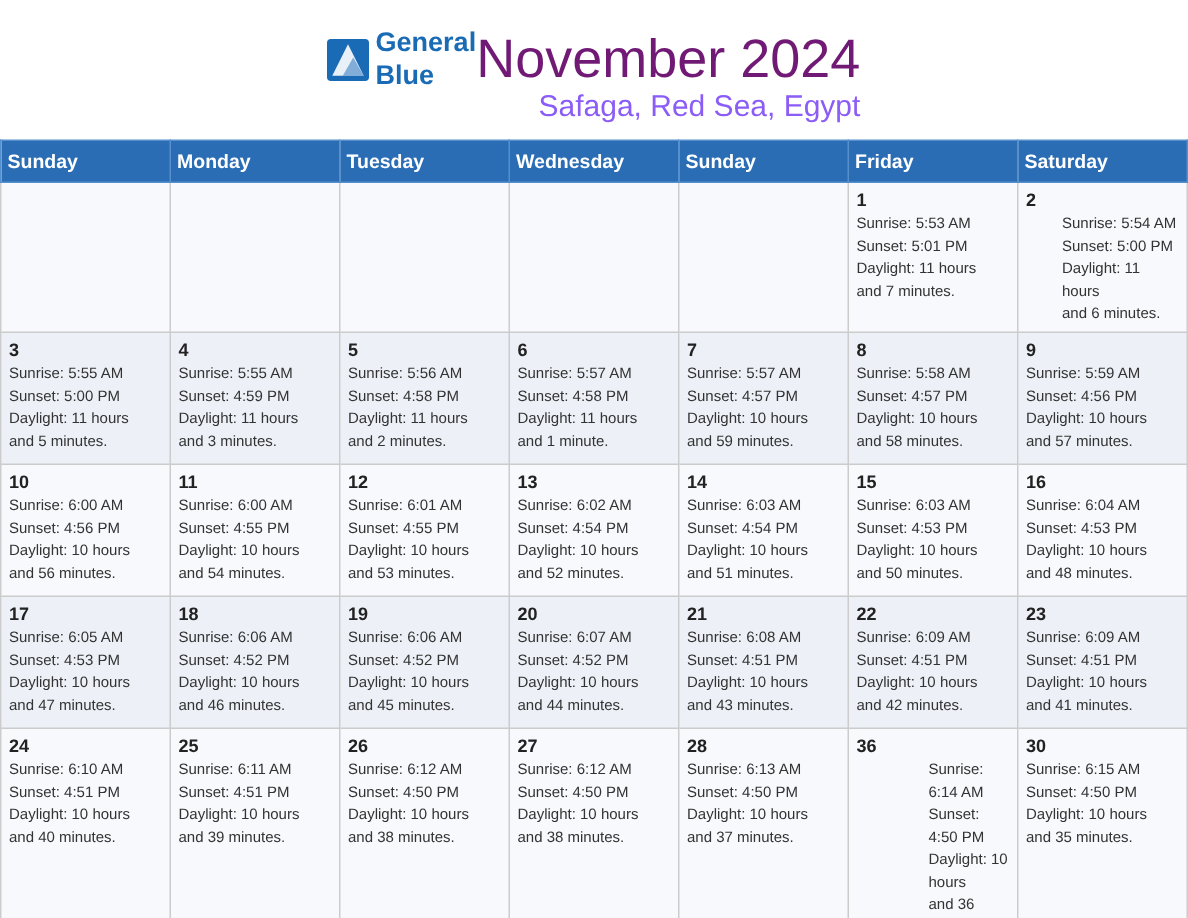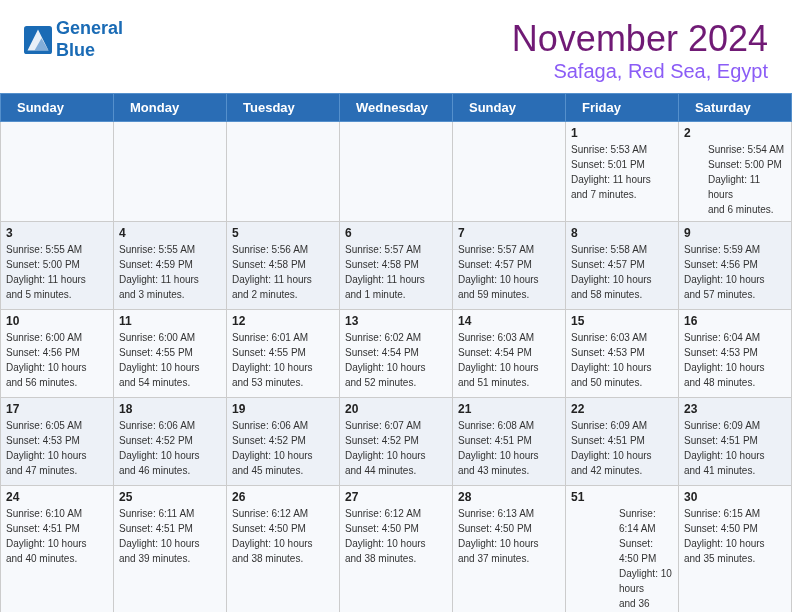--- a/index.html
+++ b/index.html
@@ -5,21 +5,21 @@
     * { margin: 0; padding: 0; box-sizing: border-box; }
     body {
       font-family: Arial, sans-serif;
       background: #fff;
       width: 792px;
       min-height: 612px;
       overflow: hidden;
     }
     .header {
       display: flex;
-      justify-content: space-between;
+      justify-content: center;
       align-items: flex-start;
       padding: 18px 24px 10px 24px;
     }
     .logo {
       display: flex;
       align-items: center;
       gap: 4px;
     }
     .logo-text {
       font-size: 18px;
@@ -50,21 +50,21 @@
     .calendar {
       width: 100%;
       border-collapse: collapse;
       table-layout: fixed;
     }
     .calendar thead tr th {
       background-color: #2a6db5;
       color: #fff;
       font-size: 13px;
       font-weight: bold;
-      padding: 6px 16px;
+      padding: 6px 4px;
       text-align: left;
       border: 1px solid #5590cc;
     }
     .calendar tbody tr td {
       border: 1px solid #ccc;
       vertical-align: top;
       padding: 4px 5px;
       font-size: 10.5px;
       color: #333;
       height: 88px;
@@ -333,21 +333,21 @@
 and 38 minutes.</div>
         </td>
         <td>
           <span class="day-num">28</span>
           <div class="day-info" style="white-space: pre-line;">Sunrise: 6:13 AM
 Sunset: 4:50 PM
 Daylight: 10 hours
 and 37 minutes.</div>
         </td>
         <td>
-          <span class="day-num">51</span>
+          <span class="day-num">36</span>
           <div class="day-info" style="white-space: pre-line; margin-left: 48px;">Sunrise: 6:14 AM
 Sunset: 4:50 PM
 Daylight: 10 hours
 and 36 minutes.</div>
         </td>
         <td>
           <span class="day-num">30</span>
           <div class="day-info" style="white-space: pre-line;">Sunrise: 6:15 AM
 Sunset: 4:50 PM
 Daylight: 10 hours

